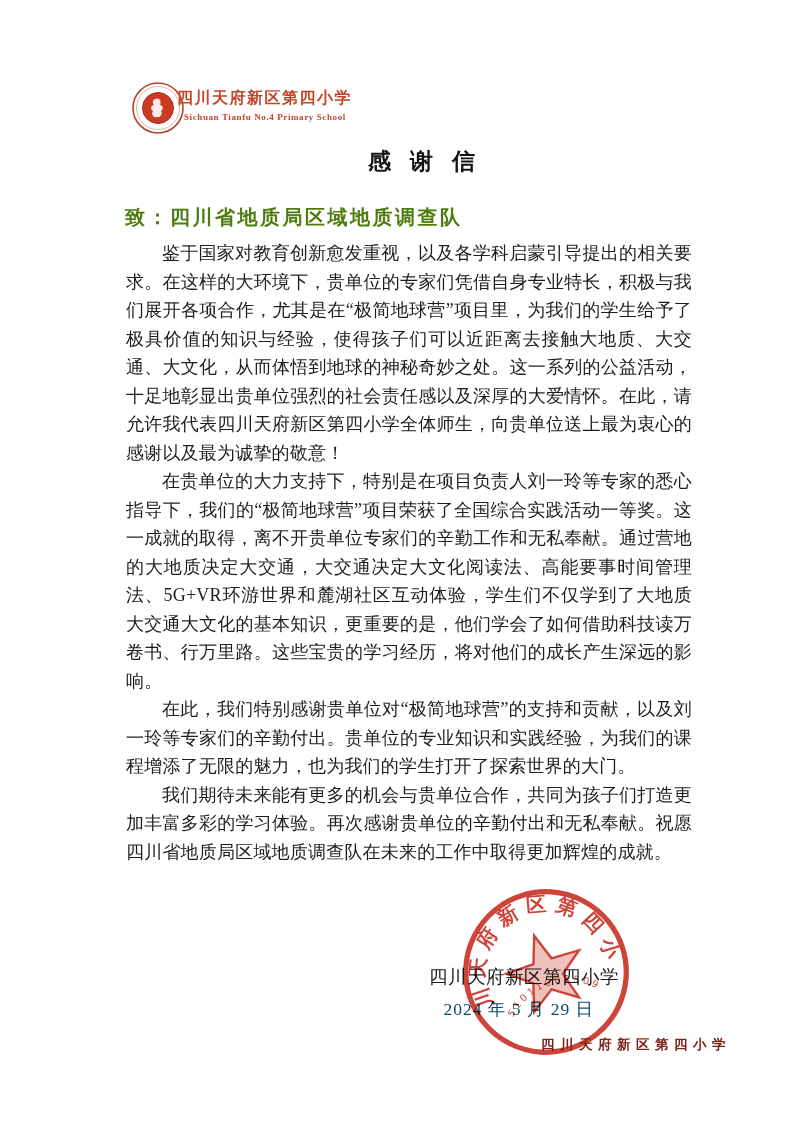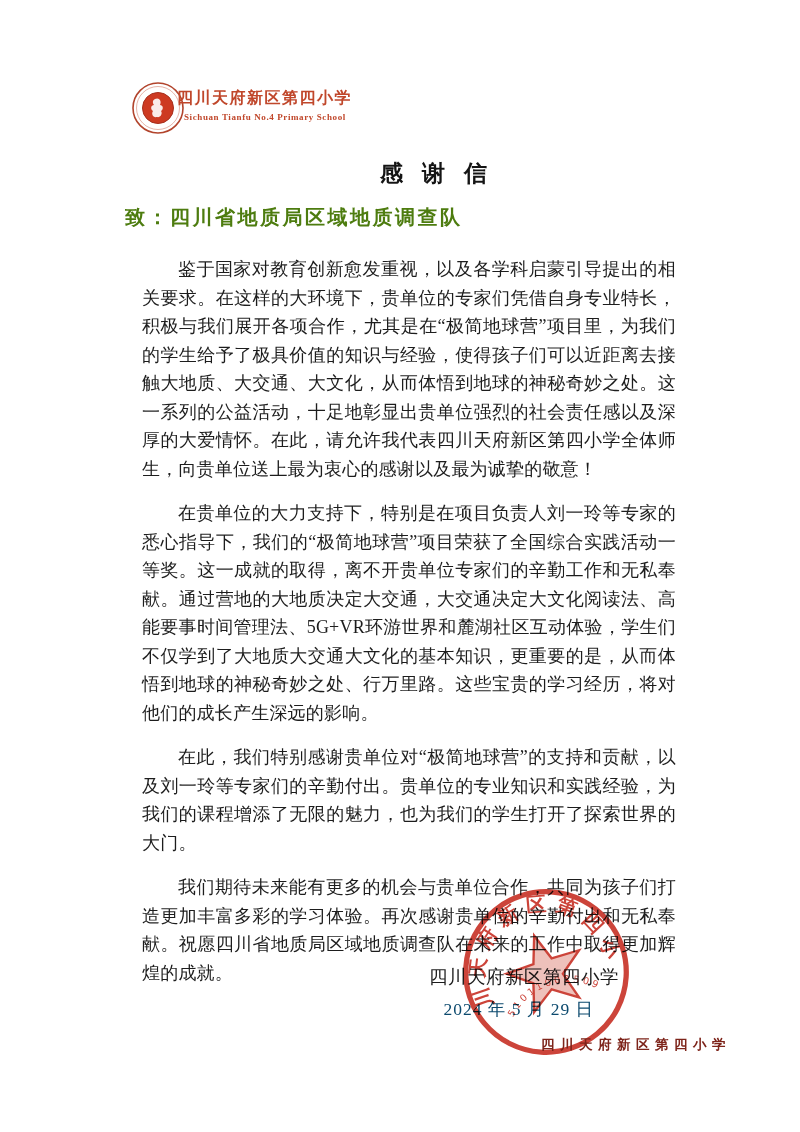--- a/index.html
+++ b/index.html
@@ -20,39 +20,39 @@
     color:#c0472b;
   }
   .school-name-en{
     position:absolute;left:184px;top:112px;
     font-size:9px;font-weight:bold;letter-spacing:0.6px;
     color:#c0472b;
   }
 
   
   .title{
-    position:absolute;left:368px;top:146px;margin:12px;
+    position:absolute;left:368px;top:146px;margin:0;
     font-size:23px;font-weight:bold;letter-spacing:19px;
     color:#141414;white-space:nowrap;
   }
 
   
   .salutation{
     position:absolute;left:125px;top:204px;
     font-size:20px;font-weight:bold;letter-spacing:2.5px;
     color:#4d7c0f;white-space:nowrap;
   }
 
   
   .body{
     position:absolute;left:126px;top:239px;width:566px;
     font-size:18px;line-height:28.5px;letter-spacing:0.2px;
     text-align:justify;
   }
-  .body p{margin:16px;text-indent:2em;}
+  .body p{margin:0;text-indent:2em;}
   .body p.flush{text-indent:0;}
 
   
   .sig-name{
     position:absolute;top:964px;right:181px;
     font-size:18.5px;letter-spacing:0.5px;color:#1b1b1b;white-space:nowrap;
   }
   .sig-date{
     position:absolute;top:997px;right:206px;
     font-size:17.5px;letter-spacing:1px;color:#0c4a6e;white-space:nowrap;
@@ -87,21 +87,21 @@
   </div>
   <div class="school-name-cn">四川天府新区第四小学</div>
   <div class="school-name-en">Sichuan Tianfu No.4 Primary School</div>
 
   <h1 class="title">感谢信</h1>
 
   <div class="salutation">致：四川省地质局区域地质调查队</div>
 
   <div class="body">
     <p>鉴于国家对教育创新愈发重视，以及各学科启蒙引导提出的相关要求。在这样的大环境下，贵单位的专家们凭借自身专业特长，积极与我们展开各项合作，尤其是在“极简地球营”项目里，为我们的学生给予了极具价值的知识与经验，使得孩子们可以近距离去接触大地质、大交通、大文化，从而体悟到地球的神秘奇妙之处。这一系列的公益活动，十足地彰显出贵单位强烈的社会责任感以及深厚的大爱情怀。在此，请允许我代表四川天府新区第四小学全体师生，向贵单位送上最为衷心的感谢以及最为诚挚的敬意！</p>
-    <p>在贵单位的大力支持下，特别是在项目负责人刘一玲等专家的悉心指导下，我们的“极简地球营”项目荣获了全国综合实践活动一等奖。这一成就的取得，离不开贵单位专家们的辛勤工作和无私奉献。通过营地的大地质决定大交通，大交通决定大文化阅读法、高能要事时间管理法、5G+VR环游世界和麓湖社区互动体验，学生们不仅学到了大地质大交通大文化的基本知识，更重要的是，从而体悟到地球的神秘奇妙之处、行万里路。这些宝贵的学习经历，将对他们的成长产生深远的影响。</p>
+    <p>在贵单位的大力支持下，特别是在项目负责人刘一玲等专家的悉心指导下，我们的“极简地球营”项目荣获了全国综合实践活动一等奖。这一成就的取得，离不开贵单位专家们的辛勤工作和无私奉献。通过营地的大地质决定大交通，大交通决定大文化阅读法、高能要事时间管理法、5G+VR环游世界和麓湖社区互动体验，学生们不仅学到了大地质大交通大文化的基本知识，更重要的是，他们学会了如何借助科技读万卷书、行万里路。这些宝贵的学习经历，将对他们的成长产生深远的影响。</p>
     <p>在此，我们特别感谢贵单位对“极简地球营”的支持和贡献，以及刘一玲等专家们的辛勤付出。贵单位的专业知识和实践经验，为我们的课程增添了无限的魅力，也为我们的学生打开了探索世界的大门。</p>
     <p>我们期待未来能有更多的机会与贵单位合作，共同为孩子们打造更加丰富多彩的学习体验。再次感谢贵单位的辛勤付出和无私奉献。祝愿四川省地质局区域地质调查队在未来的工作中取得更加辉煌的成就。</p>
   </div>
 
   <div class="sig-name">四川天府新区第四小学</div>
   <div class="sig-date">2024 年 5 月 29 日</div>
 
   <div class="seal">
     <svg width="172" height="172" viewBox="0 0 180 180">
       <g transform="rotate(-18 90 90)">

